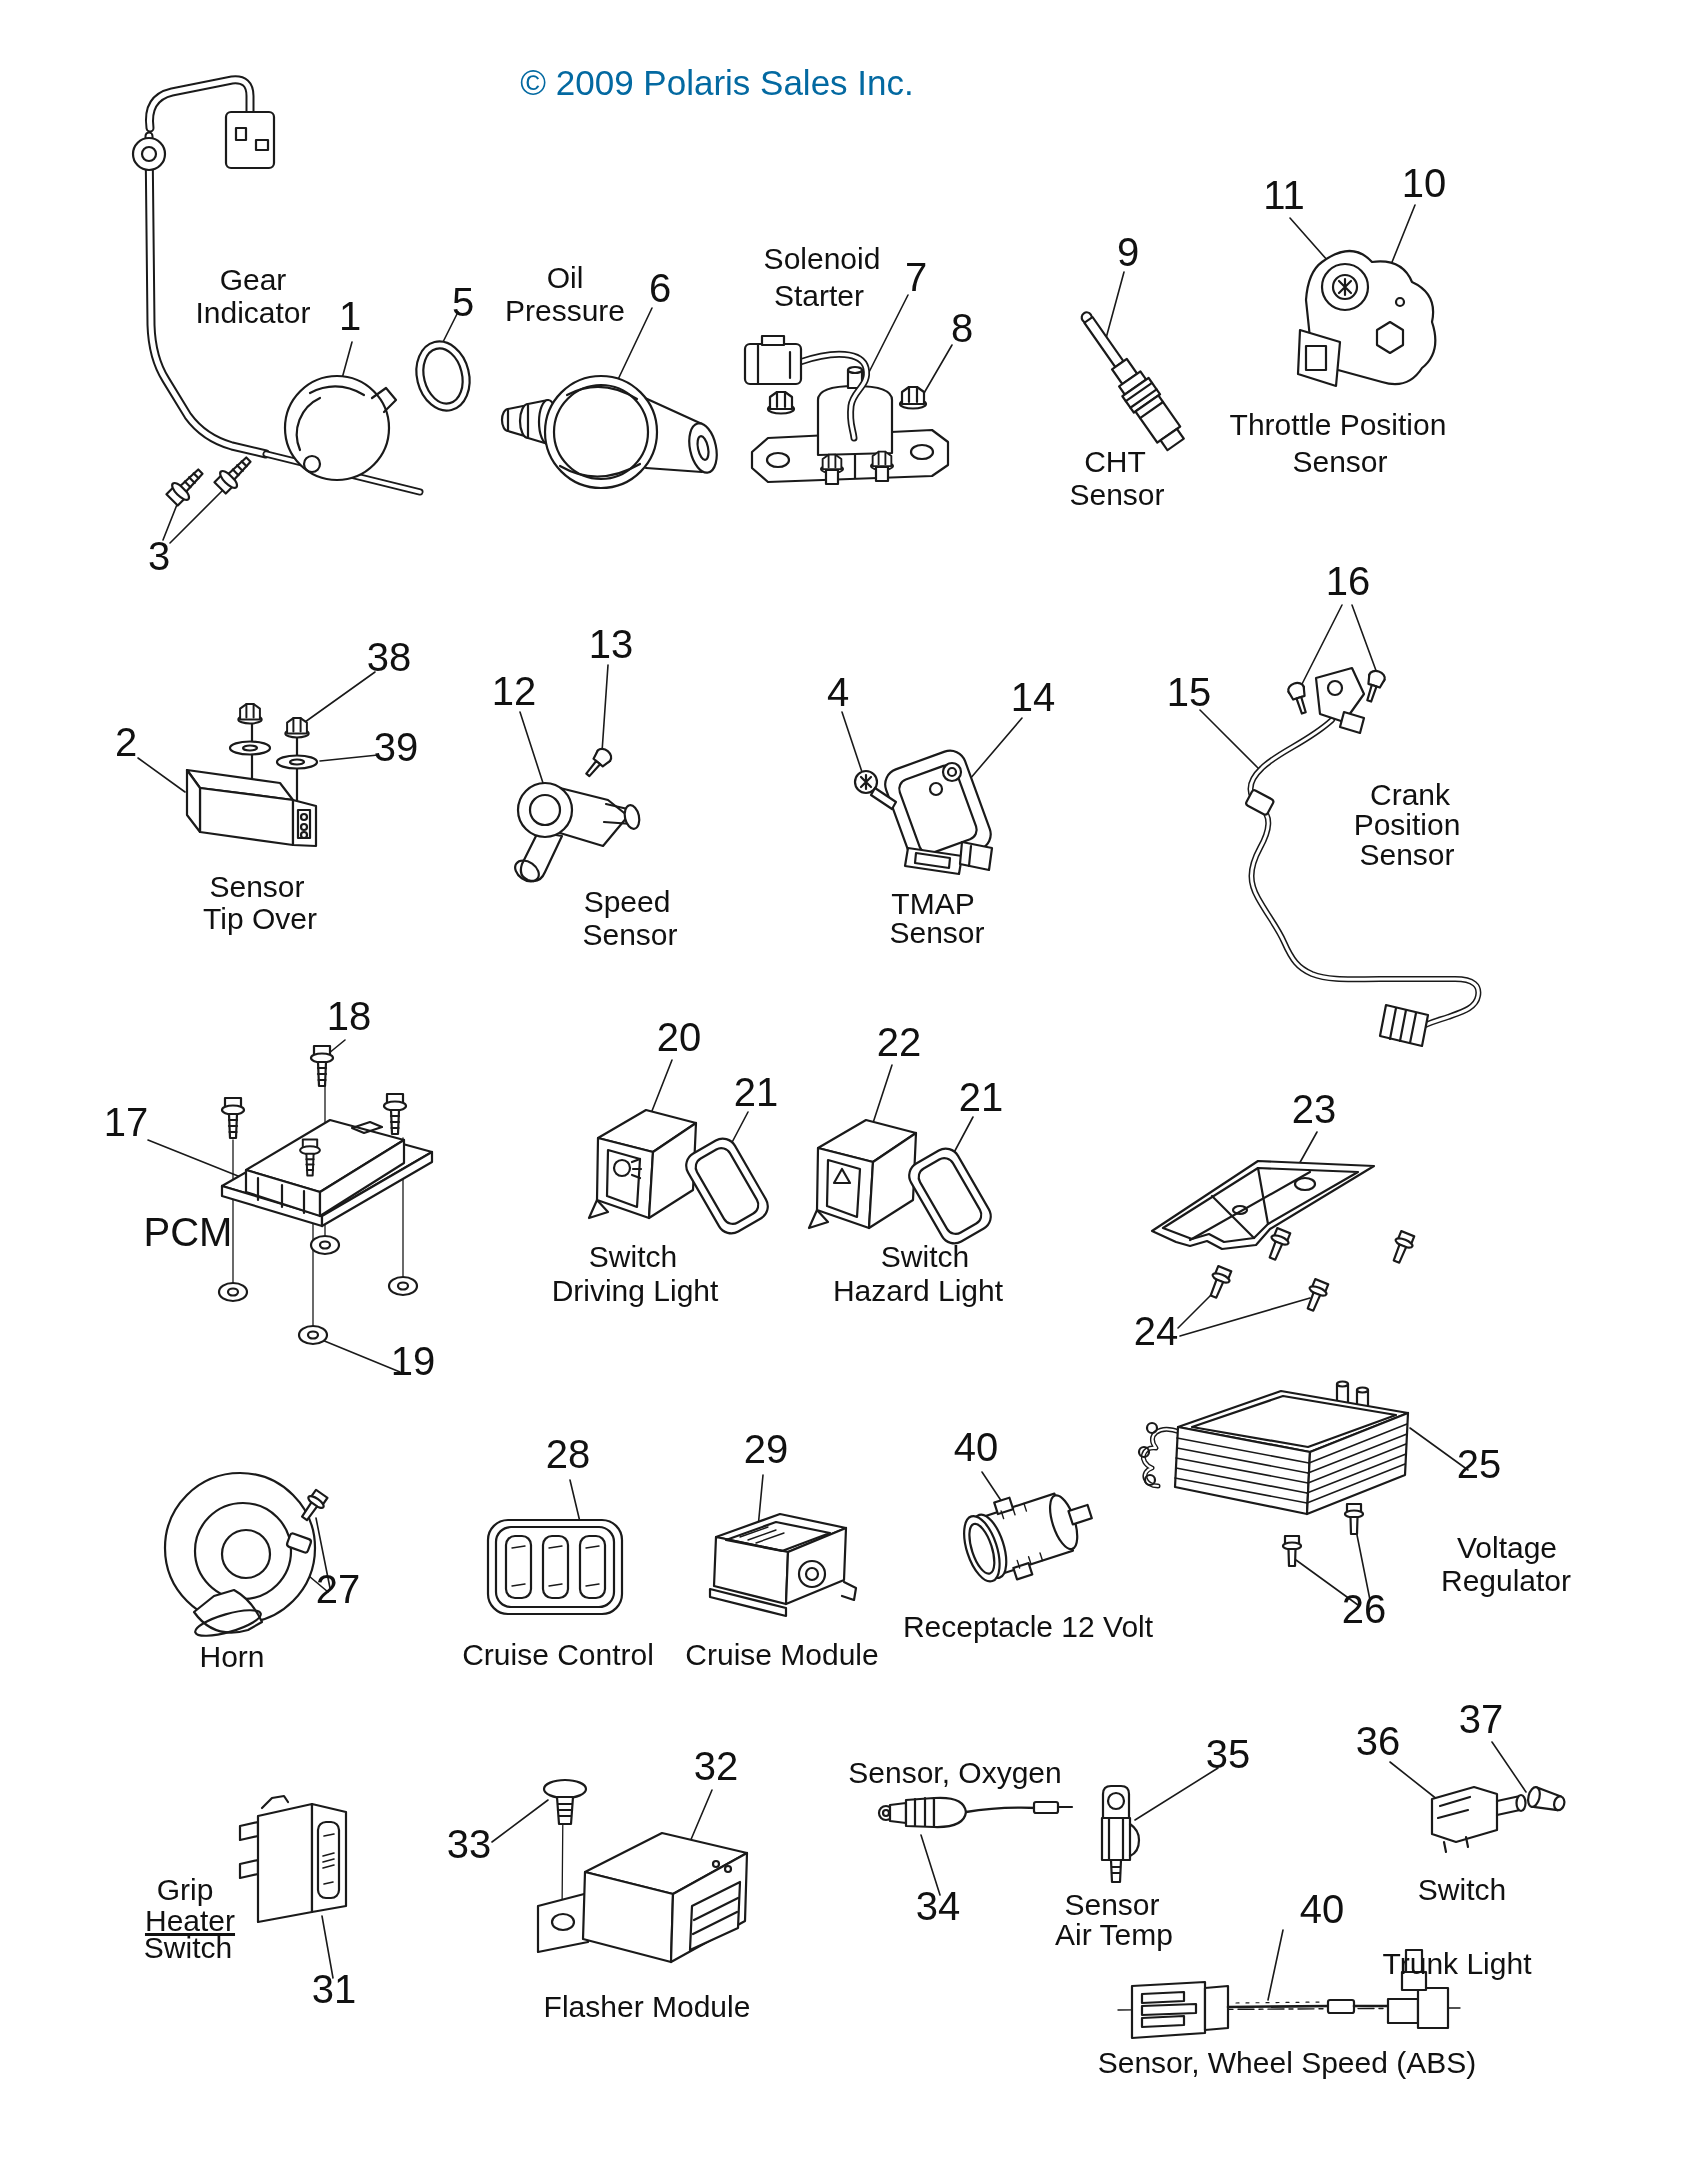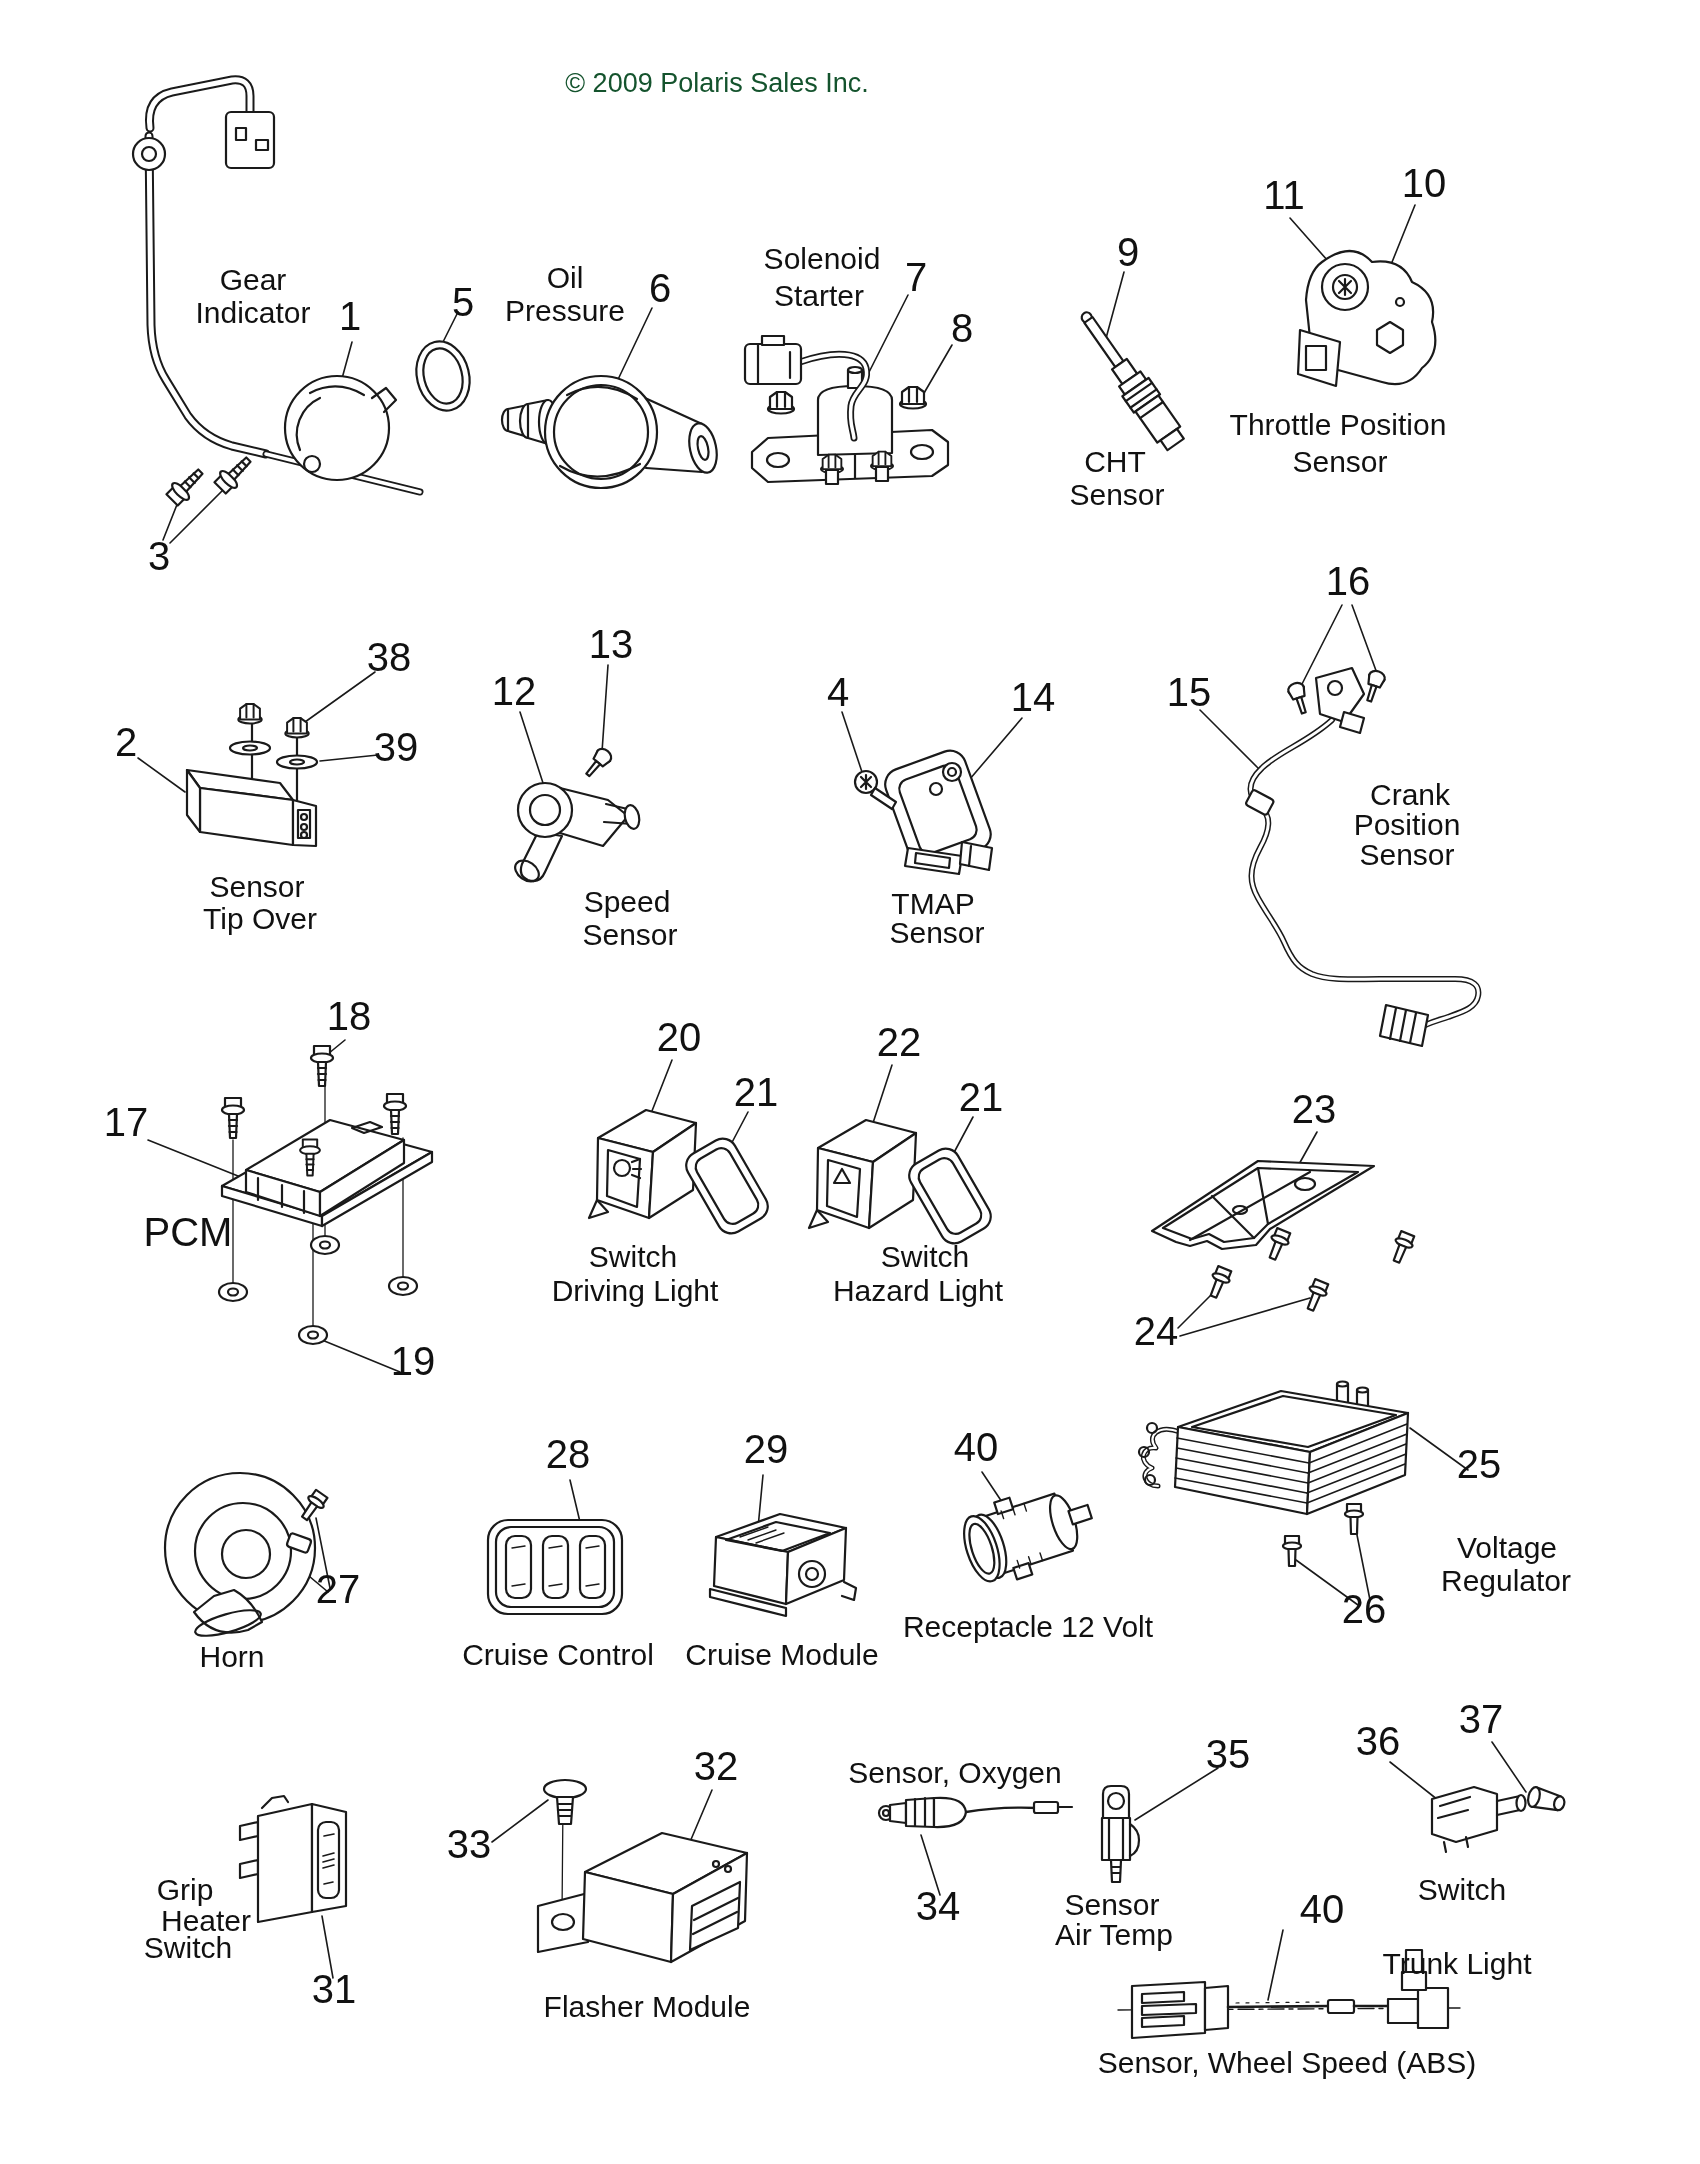--- a/index.html
+++ b/index.html
@@ -25,24 +25,24 @@
     position:absolute;
     transform:translateX(-50%);
     font-size:40px;
     line-height:40px;
     white-space:nowrap;
     color:#111111;
   }
   .title{
     position:absolute;
     transform:translateX(-50%);
-    font-size:27px;
+    font-size:35px;
     line-height:38px;
     white-space:nowrap;
-    color:#14532d;
+    color:#0369a1;
   }
 </style>
 </head>
 <body>
 
 <div id="canvas">
 
 <svg id="art" width="1700" height="2164" viewBox="0 0 1700 2164" fill="none" stroke="#1a1a1a" stroke-width="2.2" stroke-linecap="round" stroke-linejoin="round">
 
   <defs>
@@ -582,21 +582,21 @@
 
   <div class="plabel" style="left:1028px;top:1611px;">Receptacle 12 Volt</div>
   <div class="callout" style="left:976px;top:1427px;">40</div>
 
   <div class="plabel" style="left:1507px;top:1532px;">Voltage</div>
   <div class="plabel" style="left:1506px;top:1565px;">Regulator</div>
   <div class="callout" style="left:1479px;top:1444px;">25</div>
   <div class="callout" style="left:1364px;top:1589px;">26</div>
 
   <div class="plabel" style="left:185px;top:1874px;">Grip</div>
-  <div class="plabel" style="left:206px;top:1905px;">Heater</div>
+  <div class="plabel" style="left:190px;top:1905px;text-decoration:underline;">Heater</div>
   <div class="plabel" style="left:188px;top:1932px;">Switch</div>
   <div class="callout" style="left:334px;top:1969px;">31</div>
 
   <div class="plabel" style="left:647px;top:1991px;">Flasher Module</div>
   <div class="callout" style="left:716px;top:1746px;">32</div>
   <div class="callout" style="left:469px;top:1824px;">33</div>
 
   <div class="plabel" style="left:955px;top:1757px;">Sensor, Oxygen</div>
   <div class="callout" style="left:938px;top:1886px;">34</div>
 

